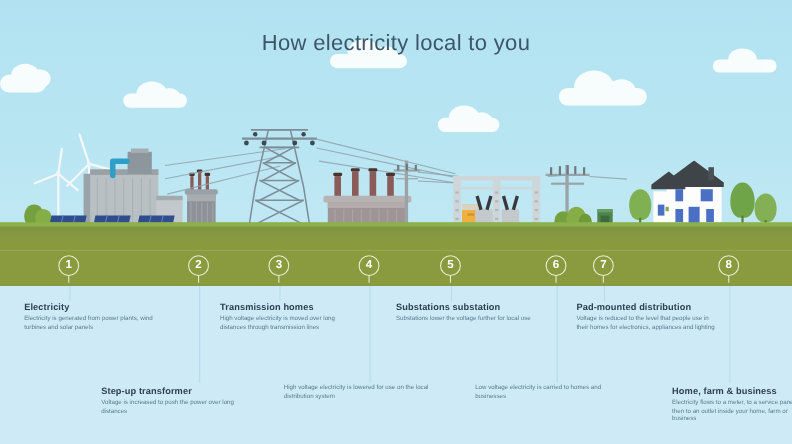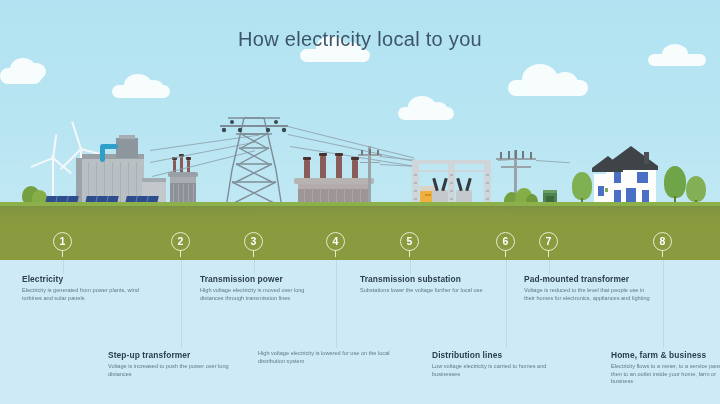--- a/index.html
+++ b/index.html
@@ -395,46 +395,45 @@
         <div class="tail"></div>
       </div>
     </div>
   <div id="captions-layer">
       <div class="leader" style="left: 63px; top: 260px; height: 14px; background: rgb(185, 220, 234);"></div>
       <div class="cap" style="left: 22px; top: 274px; width: 128px;">
         <h4>Electricity</h4>
         <p>Electricity is generated from power plants, wind turbines and solar panels</p>
       </div>
       <div class="leader" style="left: 181px; top: 260px; height: 88px; background: rgb(185, 220, 234);"></div>
-      <div class="cap" style="left: 108px; top: 350px; width: 128px;">
+      <div class="cap" style="left: 92px; top: 350px; width: 128px;">
         <h4>Step-up transformer</h4>
         <p>Voltage is increased to push the power over long distances</p>
       </div>
       <div class="leader" style="left: 254px; top: 260px; height: 14px; background: rgb(185, 220, 234);"></div>
       <div class="cap" style="left: 200px; top: 274px; width: 126px;">
-        <h4>Transmission power</h4>
+        <h4>Transmission homes</h4>
         <p>High voltage electricity is moved over long distances through transmission lines</p>
       </div>
       <div class="leader" style="left: 336px; top: 260px; height: 88px; background: rgb(185, 220, 234);"></div>
       <div class="cap" style="left: 258px; top: 350px; width: 142px;">
         <p>High voltage electricity is lowered for use on the local distribution system</p>
       </div>
       <div class="leader" style="left: 410px; top: 260px; height: 14px; background: rgb(185, 220, 234);"></div>
       <div class="cap" style="left: 360px; top: 274px; width: 136px;">
-        <h4>Transmission substation</h4>
+        <h4>Substations substation</h4>
         <p>Substations lower the voltage further for local use</p>
       </div>
       <div class="leader" style="left: 506px; top: 260px; height: 88px; background: rgb(185, 220, 234);"></div>
       <div class="cap" style="left: 432px; top: 350px; width: 130px;">
-        <h4>Distribution lines</h4>
         <p>Low voltage electricity is carried to homes and businesses</p>
       </div>
       <div class="leader" style="left: 549px; top: 260px; height: 14px; background: rgb(185, 220, 234);"></div>
       <div class="cap" style="left: 524px; top: 274px; width: 128px;">
-        <h4>Pad-mounted transformer</h4>
+        <h4>Pad-mounted distribution</h4>
         <p>Voltage is reduced to the level that people use in their homes for electronics, appliances and lighting</p>
       </div>
       <div class="leader" style="left: 663px; top: 260px; height: 88px; background: rgb(185, 220, 234);"></div>
       <div class="cap" style="left: 611px; top: 350px; width: 128px;">
         <h4>Home, farm &amp; business</h4>
         <p>Electricity flows to a meter, to a service panel, and then to an outlet inside your home, farm or business</p>
       </div>
     </div>
 
 </div>

